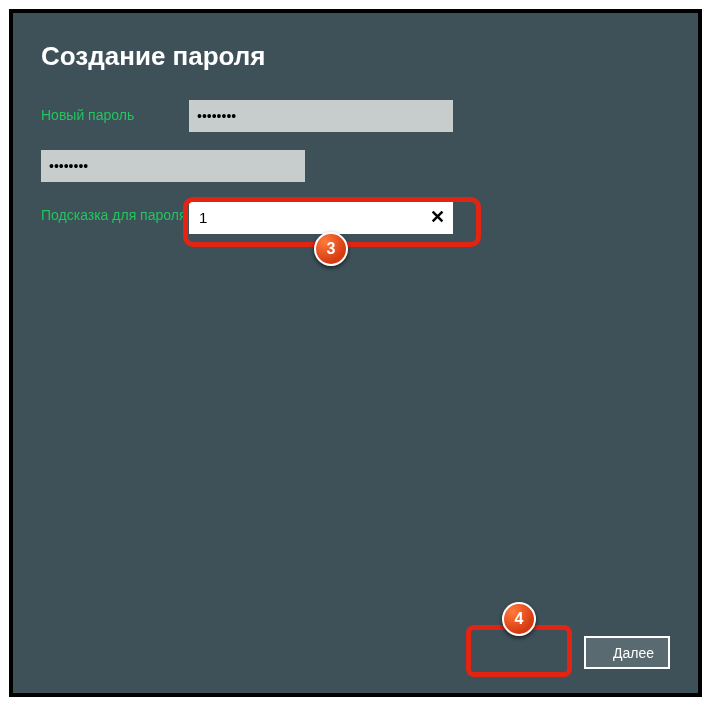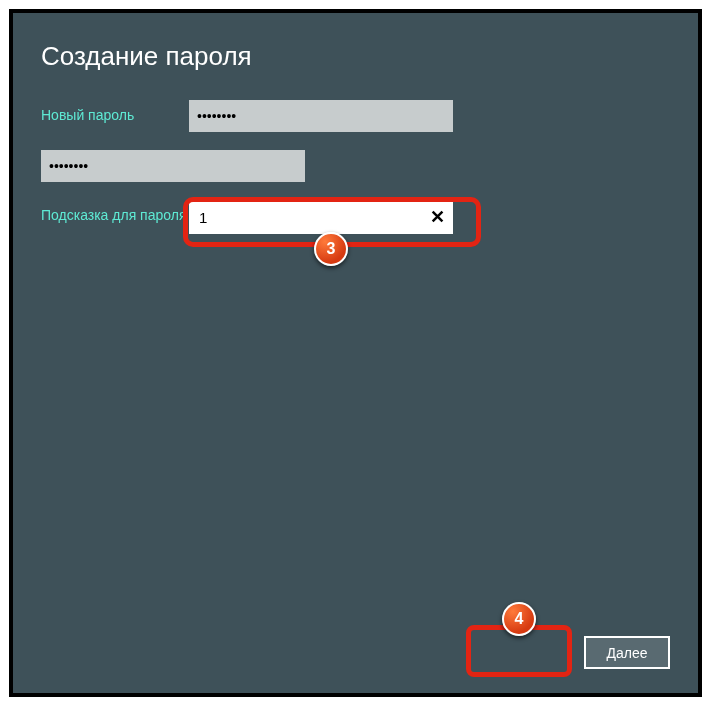--- a/index.html
+++ b/index.html
@@ -12,34 +12,34 @@
   .frame {
     position: absolute;
     top: 9px; left: 9px; width: 693px; height: 688px;
     border: 4px solid #000;
     background: #3e5159;
     color: #fff;
     padding: 28px 28px 24px 28px;
   }
   .title {
     font-size: 26px;
-    font-weight: 400;
+    font-weight: 700;
     margin-bottom: 28px;
     color: #fff;
   }
   .row {
     display: flex;
     align-items: flex-start;
     margin-bottom: 18px;
   }
   .label {
     width: 148px;
     font-size: 14px;
     line-height: 18px;
-    color: #5eead4;
+    color: #22c55e;
     flex-shrink: 0;
     padding-top: 6px;
   }
   .field-wrap {
     position: relative;
   }
   .pw-input {
     width: 264px;
     height: 32px;
     border: none;
@@ -99,20 +99,21 @@
   }
   .btn {
     min-width: 86px;
     height: 33px;
     border: 2px solid #fff;
     background: transparent;
     color: #fff;
     font-size: 14px;
     cursor: pointer;
     padding: 0 14px;
+    text-align: right;
   }
   .btn.primary {
     background: #596a71;
   }
   .hl-hint { top: 184px; left: 170px; width: 298px; height: 50px; }
   .badge-3 { top: 219px; left: 301px; }
   .hl-next { bottom: 16px; right: 126px; width: 106px; height: 52px; border-radius: 8px;}
   .badge-4 { bottom: 57px; right: 162px; }
 </style>
 </head>

